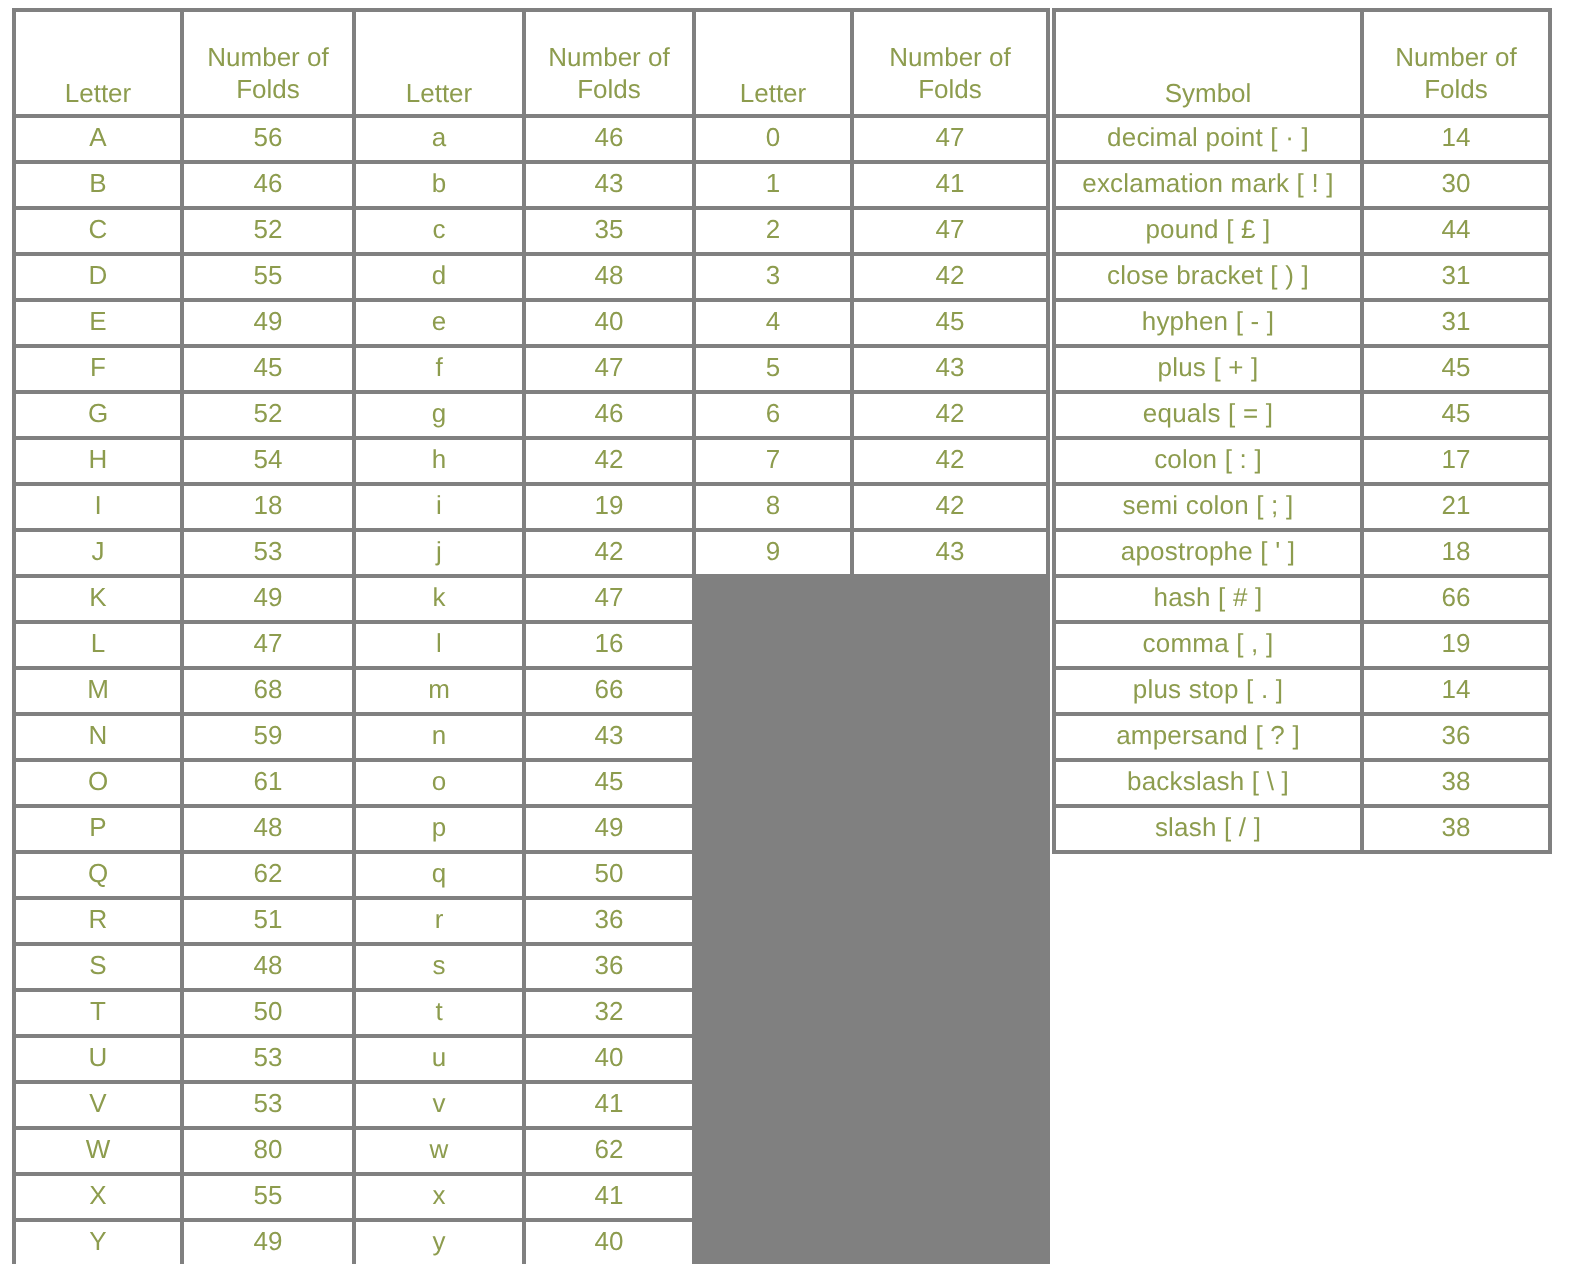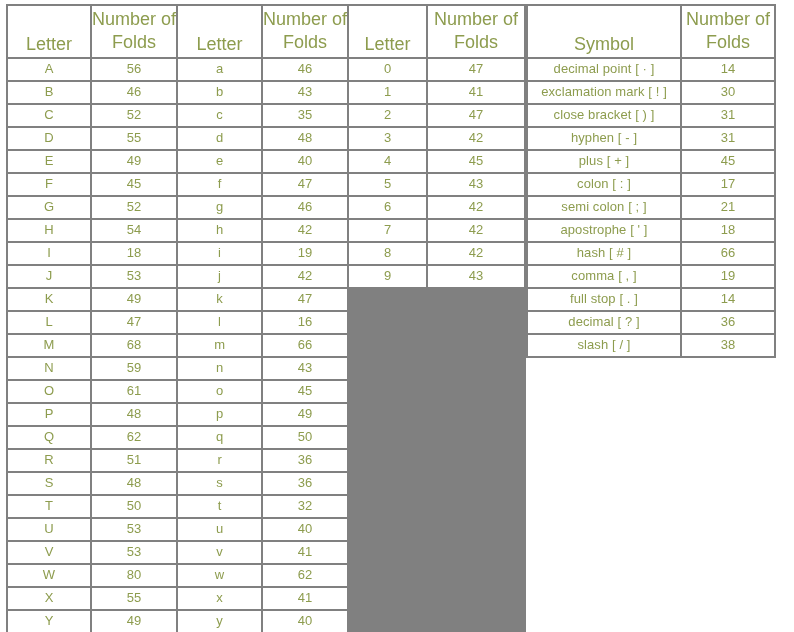--- a/index.html
+++ b/index.html
@@ -42,21 +42,21 @@
     height: 21px;
     line-height: 1.08;
     vertical-align: middle;
     white-space: nowrap;
   }
 
   table.grid th {
     height: 48px;
     vertical-align: bottom;
     padding-bottom: 3px;
-    font-size: 18px;
+    font-size: 13px;
   }
 
   th .hdr-two {
     display: block;
     line-height: 1.28;
   }
 
   
   #letters-table {
     left: 6px;
@@ -340,58 +340,70 @@
     <tbody id="symbols-body">
         <tr>
           <td class="sym-name">decimal point [ · ]</td>
           <td>14</td>
         </tr>
         <tr>
           <td class="sym-name">exclamation mark [ ! ]</td>
           <td>30</td>
         </tr>
         <tr>
+          <td class="sym-name">pound [ £ ]</td>
+          <td>44</td>
+        </tr>
+        <tr>
           <td class="sym-name">close bracket [ ) ]</td>
           <td>31</td>
         </tr>
         <tr>
           <td class="sym-name">hyphen [ - ]</td>
           <td>31</td>
         </tr>
         <tr>
           <td class="sym-name">plus [ + ]</td>
           <td>45</td>
         </tr>
         <tr>
+          <td class="sym-name">equals [ = ]</td>
+          <td>45</td>
+        </tr>
+        <tr>
           <td class="sym-name">colon [ : ]</td>
           <td>17</td>
         </tr>
         <tr>
           <td class="sym-name">semi colon [ ; ]</td>
           <td>21</td>
         </tr>
         <tr>
           <td class="sym-name">apostrophe [ ' ]</td>
           <td>18</td>
         </tr>
         <tr>
           <td class="sym-name">hash [ # ]</td>
           <td>66</td>
         </tr>
         <tr>
           <td class="sym-name">comma [ , ]</td>
           <td>19</td>
         </tr>
         <tr>
-          <td class="sym-name">full stop [ . ]</td>
+          <td class="sym-name">plus stop [ . ]</td>
           <td>14</td>
         </tr>
         <tr>
-          <td class="sym-name">decimal [ ? ]</td>
+          <td class="sym-name">ampersand [ ? ]</td>
           <td>36</td>
+        </tr>
+        <tr>
+          <td class="sym-name">backslash [ \ ]</td>
+          <td>38</td>
         </tr>
         <tr>
           <td class="sym-name">slash [ / ]</td>
           <td>38</td>
         </tr>
       </tbody>
   </table>
 
 </div>
 

